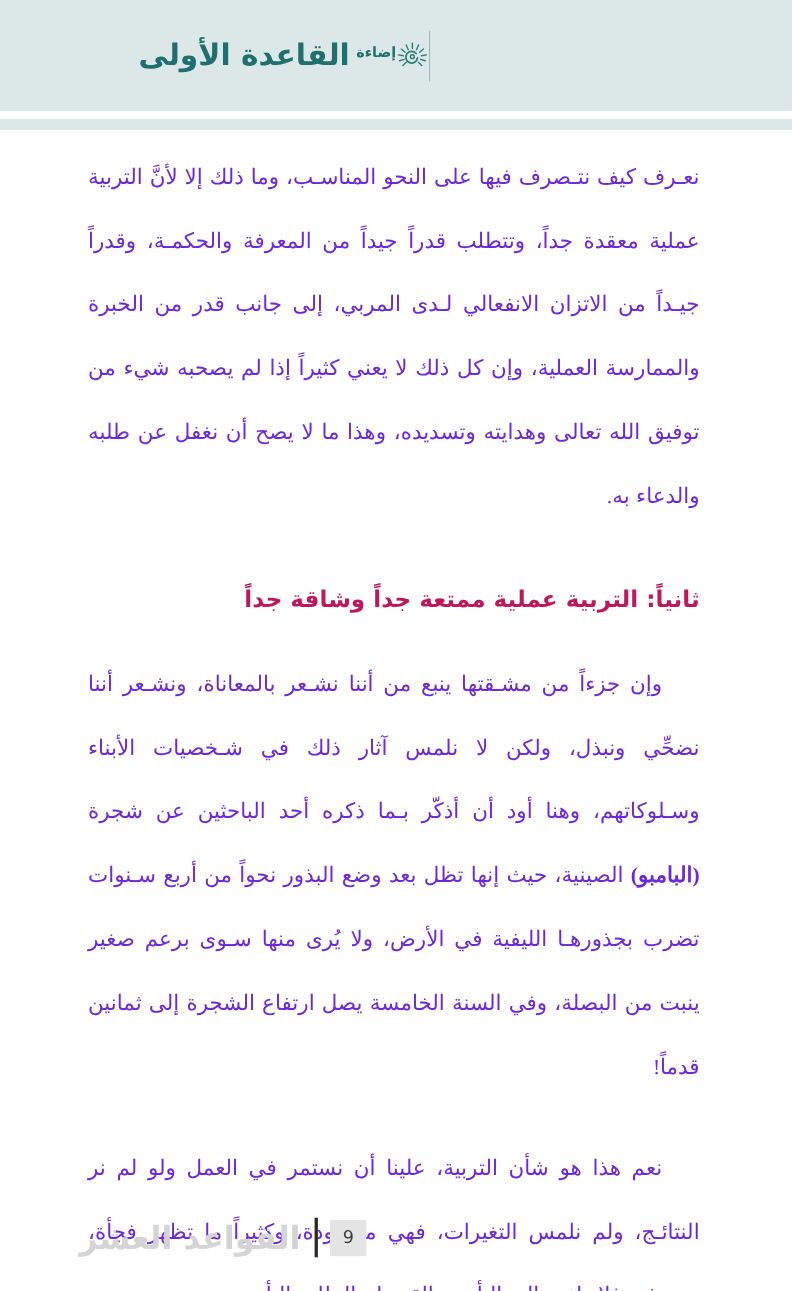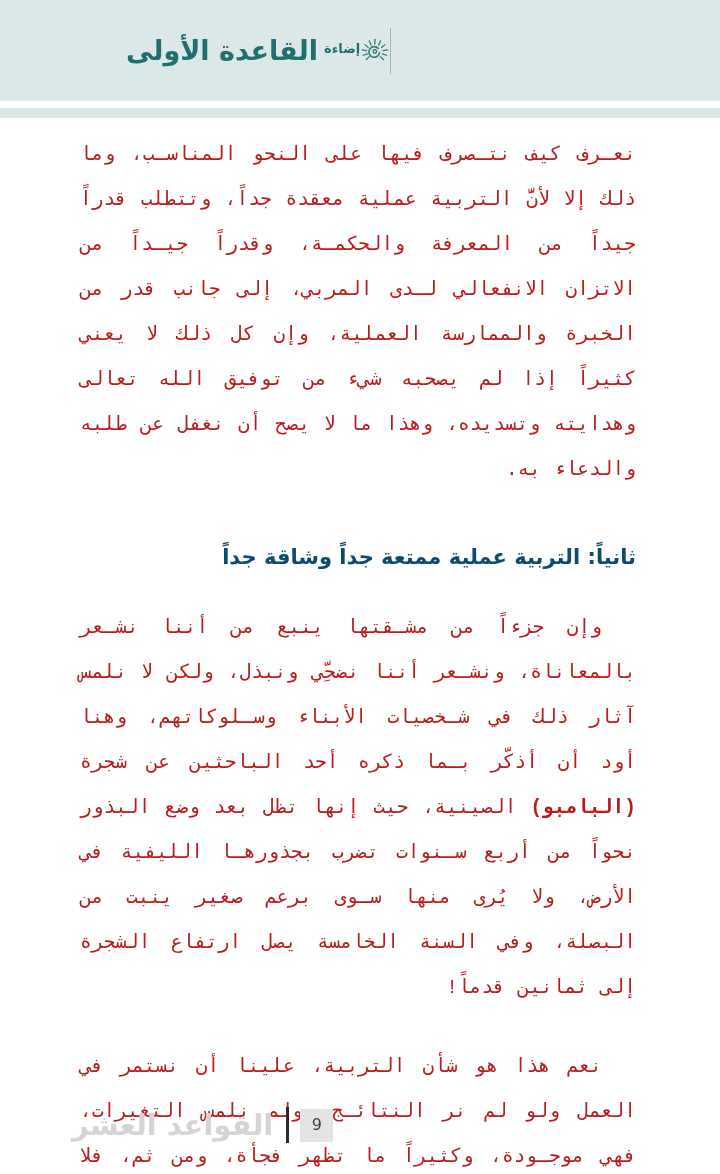--- a/index.html
+++ b/index.html
@@ -106,36 +106,36 @@
     position: absolute;
     top: 133px;
     right: 84px;
     width: 556px;
     direction: rtl;
     text-align: justify;
     text-align-last: right;
   }
   p.body-par {
     margin: 0;
-    color: #b91c1c;
-    font-family: Liberation Mono, monospace;
+    color: #6d28d9;
+    font-family: Liberation Serif, serif;
     font-size: 19.5px;
-    line-height: 45px;
+    line-height: 58px;
     text-align: justify;
     text-justify: inter-word;
     word-spacing: 1px;
   }
   p.body-par.indent {
     text-indent: 34px;
   }
   p.body-par b { font-weight: bold; }
 
   h2.section-heading {
     margin: 0;
-    color: #0c4a6e;
+    color: #be185d;
     font-size: 21px;
     font-weight: bold;
     line-height: 1.2;
     text-align: right;
     direction: rtl;
     white-space: nowrap;
   }
 
   .gap-before-heading { height: 52px; }
   .gap-after-heading  { height: 36px; }

